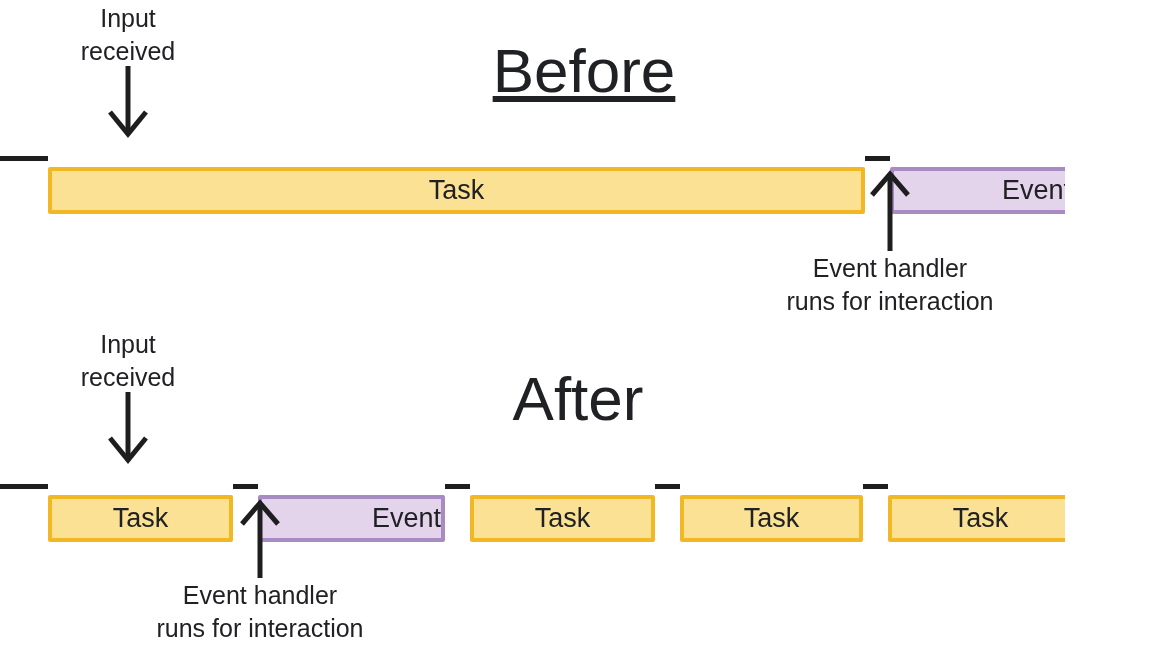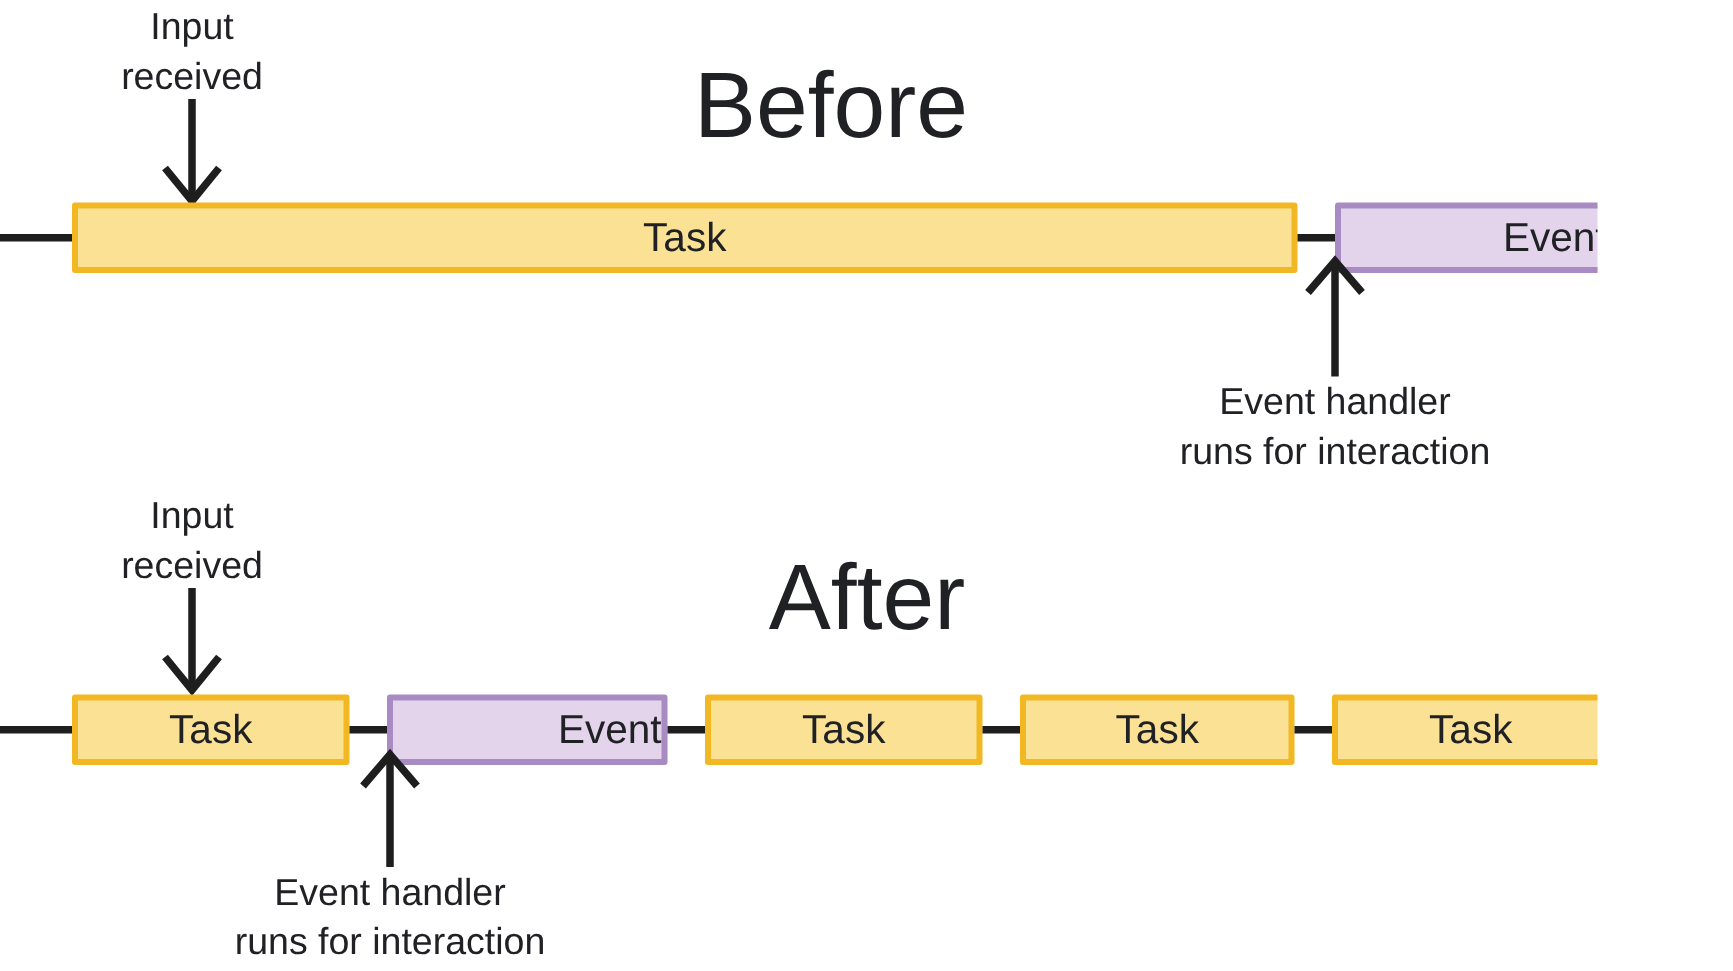--- a/index.html
+++ b/index.html
@@ -21,21 +21,21 @@
     font-size:62px;line-height:66px;font-weight:400;color:var(--text);
     white-space:nowrap;
   }
   .note{
     position:absolute;text-align:center;font-size:25px;line-height:33px;color:var(--text);
   }
   .tl-line{position:absolute;height:5px;background:var(--line);}
   .bar{
     position:absolute;height:47px;box-sizing:border-box;border-radius:2px;
     display:flex;align-items:center;justify-content:center;
-    font-size:27px;color:var(--text);
+    font-size:27px;color:var(--text);margin-top:32px;
   }
   .bar.task{background:var(--task-fill);border:4px solid var(--task-border);}
   .bar.event{background:var(--event-fill);border:4px solid var(--event-border);justify-content:flex-end;}
   svg.arrow{position:absolute;color:var(--line);overflow:visible;}
   svg.arrow line, svg.arrow polyline{stroke:currentColor;stroke-width:5;fill:none;}
 </style>
 </head>
 <body>
 
 <div class="canvas">
@@ -45,21 +45,21 @@
     <div class="note" style="left:28px;top:2px;width:200px;">
       <div>Input</div>
       <div>received</div>
     </div>
 
     <svg class="arrow" style="left:106px;top:66px;" width="44" height="72" viewBox="0 0 44 72">
       <line x1="22" y1="0" x2="22" y2="64"></line>
       <polyline points="4,46 22,68 40,46"></polyline>
     </svg>
 
-    <div class="title" style="left:374px;top:38px;">Before</div>
+    <div class="title" style="left:404px;top:38px;text-decoration:underline;">Before</div>
 
     <div class="tl-line" style="left:0;top:156px;width:48px;"></div>
 
     <div class="bar task" style="left:48px;top:135px;width:817px;">
       <span>Task</span>
     </div>
 
     <div class="tl-line" style="left:865px;top:156px;width:25px;"></div>
 
     <div class="bar event" style="left:890px;top:135px;width:185px;">

